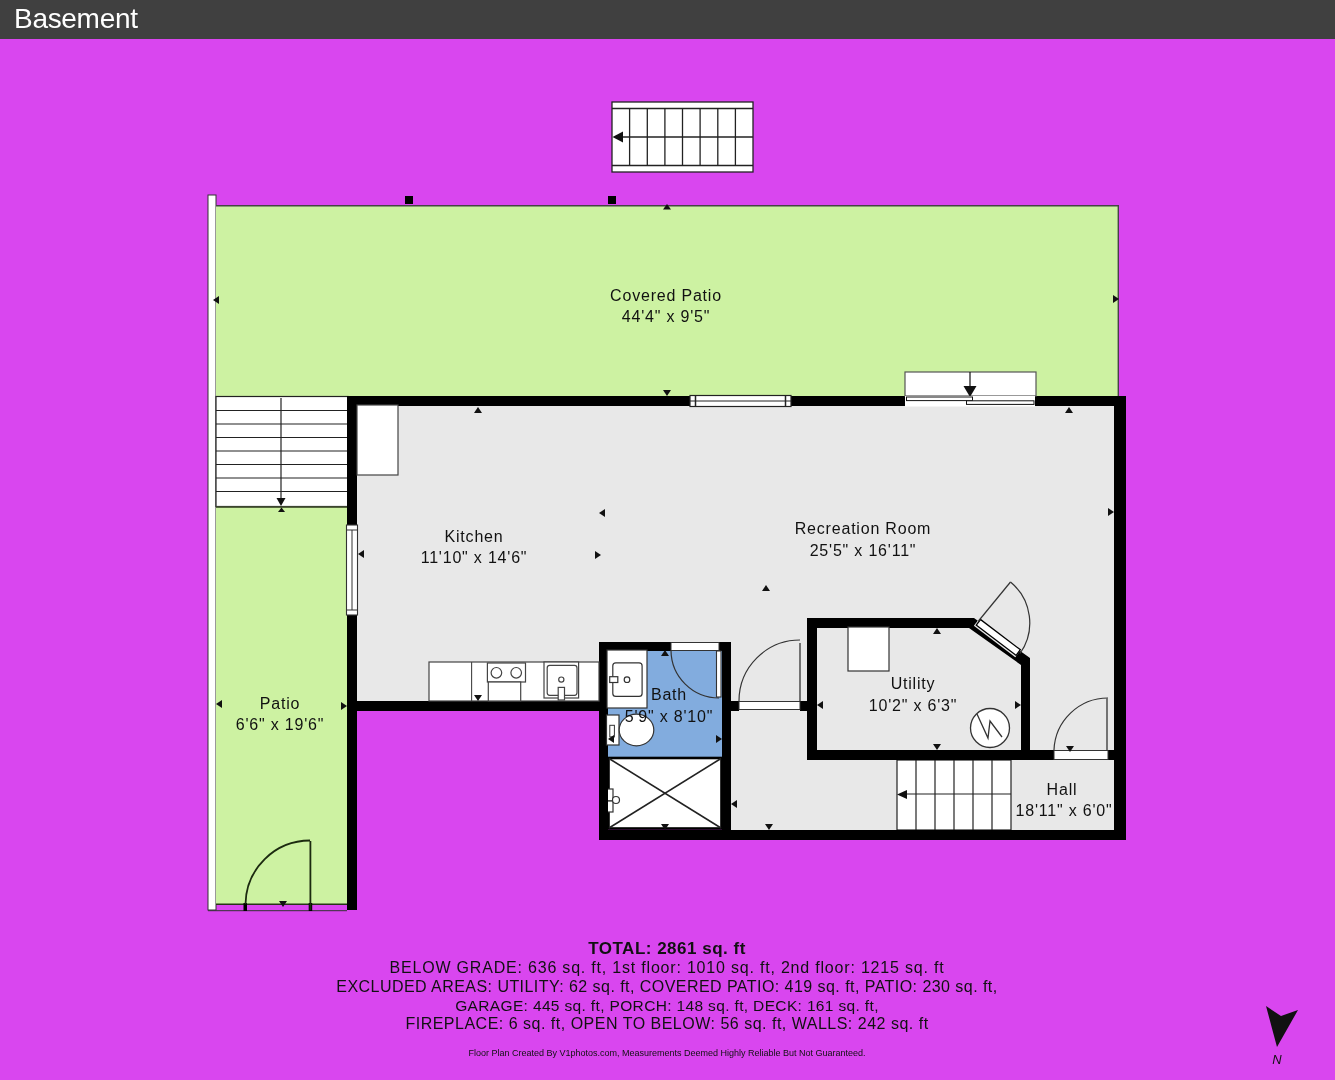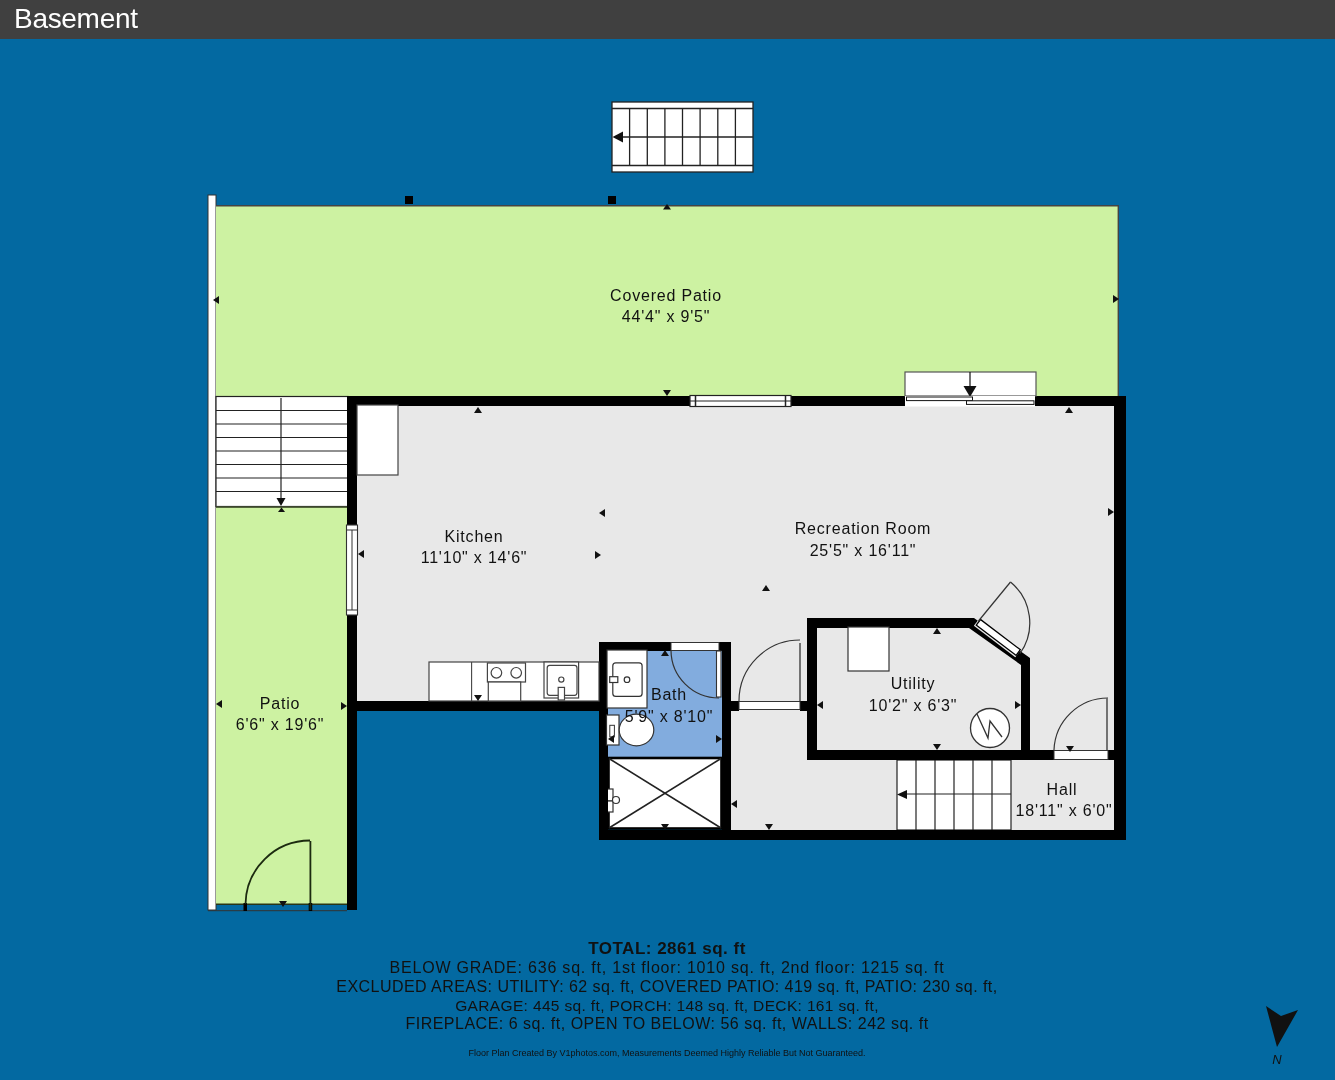--- a/index.html
+++ b/index.html
@@ -1,16 +1,16 @@
 <!DOCTYPE html>
 <html><head>
 <meta charset="utf-8">
 <style>
 html,body{margin:0;padding:0;background:#fff;}
-#page{position:relative;width:1335px;height:1080px;background:#0369a1;overflow:hidden;
+#page{position:relative;width:1335px;height:1080px;background:#d946ef;overflow:hidden;
  font-family:"Liberation Sans",sans-serif;}
 svg text{font-family:"Liberation Sans",sans-serif;fill:#111;}
 </style>
 </head>
 <body>
 <div id="page">
 
 <div style="position:absolute;left:0;top:0;width:1335px;height:39px;background:#404040;"></div>
 
 <div style="position:absolute;left:14px;top:3px;color:#fff;font-size:28px;letter-spacing:-0.3px;">Basement</div>

